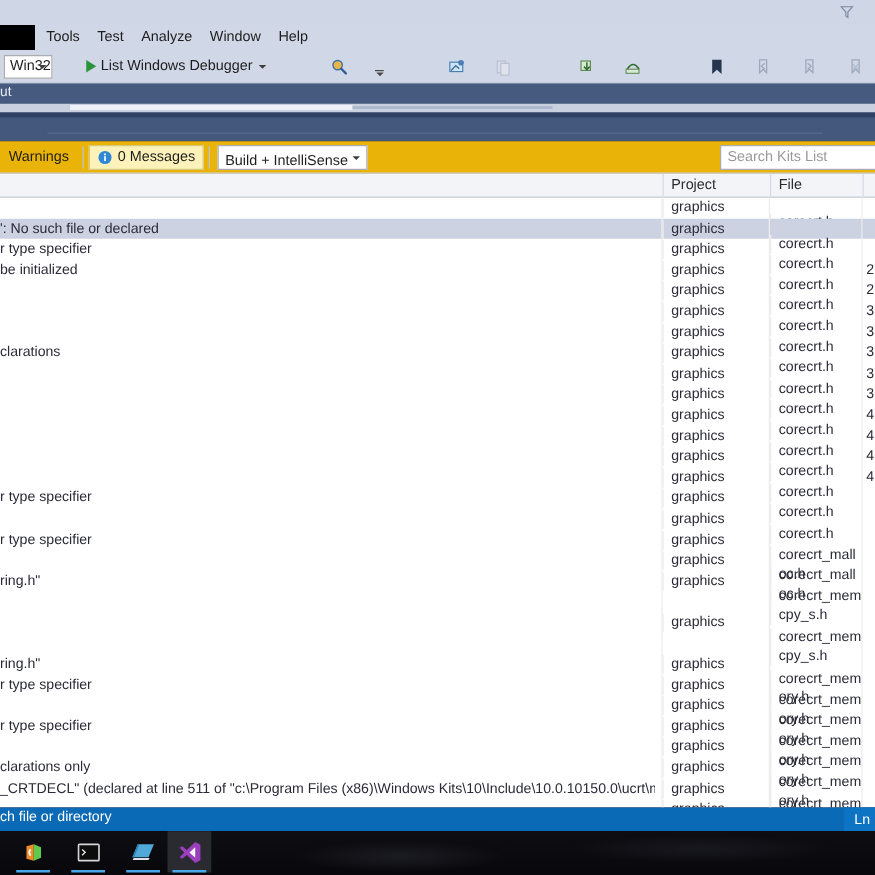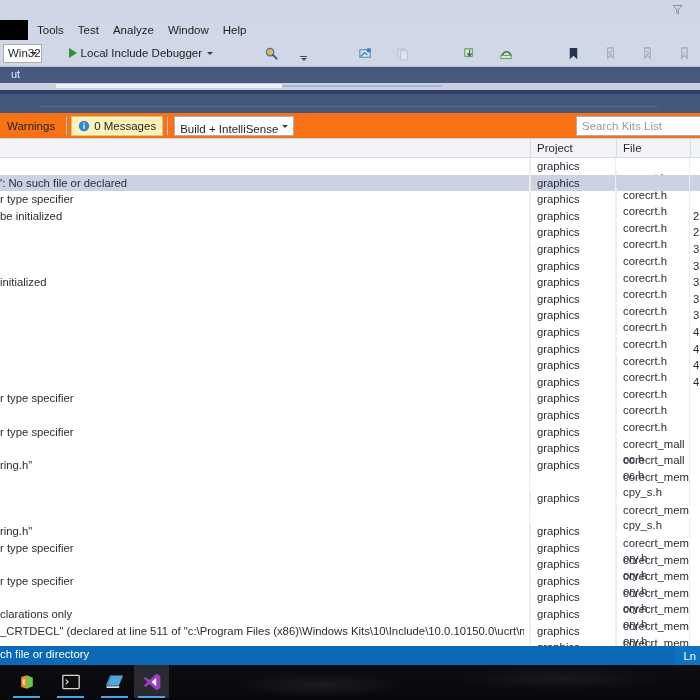--- a/index.html
+++ b/index.html
@@ -86,21 +86,21 @@
   .dock-band {
     position: absolute; left: 0; top: 67px; width: 700px; height: 46px;
     background: #3d5277;
   }
   .dock-tabrow {
     position: absolute; left: 0; top: 0; width: 700px; height: 16px;
     background: #46597e;
   }
   .dock-tab-label {
     position: absolute; left: 0; top: 1px;
-    font-size: 11px; color: #e6ebf5; padding-left: 11px;
+    font-size: 11px; color: #e6ebf5; padding-left: 0;
     white-space: nowrap;
   }
   .dock-splitter {
     position: absolute; left: 0; top: 16px; width: 700px; height: 7px;
     background: #c9d0df;
   }
   .dock-splitter .grip {
     position: absolute; left: 56px; top: 1px; width: 226px; height: 4px;
     background: #eef1f7;
   }
@@ -117,21 +117,21 @@
     background: #44587e;
   }
   .dock-lower .hint {
     position: absolute; left: 38px; top: 12px; width: 620px; height: 1px;
     background: #55688d;
   }
 
   
   .el-toolbar {
     position: absolute; left: 0; top: 113px; width: 700px; height: 26px;
-    background: #f97316; border-bottom: 1px solid #cbd2e0;
+    background: #eab308; border-bottom: 1px solid #cbd2e0;
     display: flex; align-items: center;
   }
   .el-btn {
     height: 20px; display: flex; align-items: center;
     font-size: 11.5px; color: #1e1e1e; padding: 0 6px;
     border: 1px solid transparent; white-space: nowrap; cursor: default;
   }
   .el-btn.on { background: #fdf3ba; border-color: #d6c97e; }
   .el-btn .ico { margin-right: 4px; display: flex; align-items: center; }
   .el-sep { width: 1px; height: 18px; background: #bcc4d4; margin: 0 4px; }
@@ -262,21 +262,21 @@
 
   <div class="toolbar">
 
     <div class="combo">
       <span>Win32</span>
       <span class="caret"></span>
     </div>
 
     <div class="dbg">
       <span class="play-tri"></span>
-      <span>Local Include Debugger</span>
+      <span>List Windows Debugger</span>
       <span class="caret2"></span>
     </div>
 
     <div class="tb-sep"></div>
 
     <div class="tb-btn">
       <svg width="15" height="15" viewBox="0 0 16 16">
         <circle cx="6.5" cy="6.5" r="4" fill="#e8b54a" stroke="#3f6fa8" stroke-width="1.2"></circle>
         <path d="M9.6 9.6 L13.5 13.5" stroke="#2f5c91" stroke-width="2" stroke-linecap="round"></path>
       </svg>
@@ -429,21 +429,21 @@
         <div class="proj">graphics</div>
         <div class="file">corecrt.h</div>
         <div class="lineno">3</div>
       </div>
       <div class="row">
         <div class="proj">graphics</div>
         <div class="file">corecrt.h</div>
         <div class="lineno">3</div>
       </div>
       <div class="row">
-        <div class="desc">initialized</div>
+        <div class="desc">clarations</div>
         <div class="proj">graphics</div>
         <div class="file">corecrt.h</div>
         <div class="lineno">3</div>
       </div>
       <div class="row">
         <div class="desc"></div>
         <div class="proj">graphics</div>
         <div class="file">corecrt.h</div>
         <div class="lineno">3</div>
       </div>

